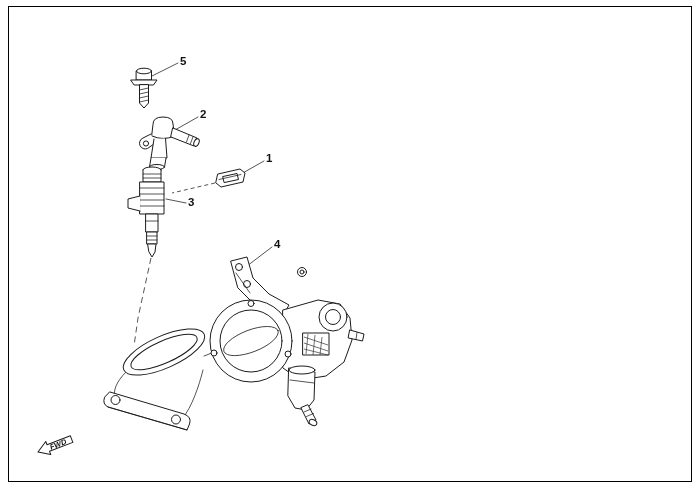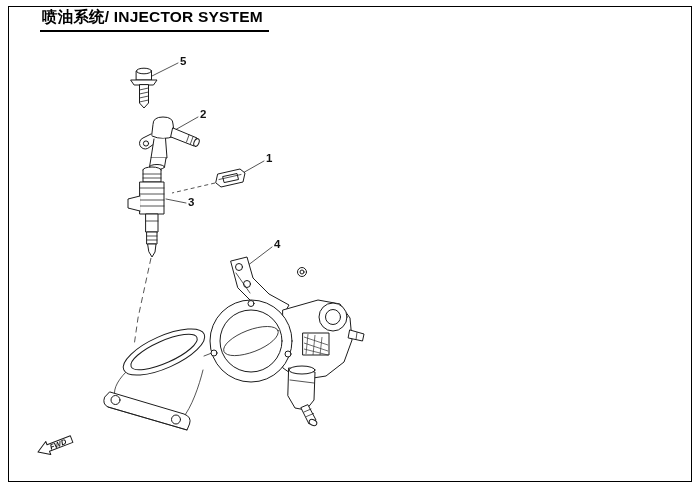--- a/index.html
+++ b/index.html
@@ -26,21 +26,20 @@
   .fwdtxt{font-family:"Liberation Sans",sans-serif;font-size:7.5px;font-style:italic;font-weight:700;fill:#111;}
   .hatch{stroke:#333;stroke-width:.7;}
 </style>
 </head>
 <body>
 
 <div class="page">
 
   <div class="frame"></div>
 
-  <div class="title">喷油系统/ INJECTOR SYSTEM</div>
 
   <svg class="diagram" width="700" height="488" viewBox="0 0 700 488">
 
     <g>
       <line class="thin" x1="178" y1="63" x2="150" y2="77"></line>
       <line class="thin" x1="198" y1="117" x2="175" y2="130"></line>
       <line class="thin" x1="264" y1="161" x2="241" y2="174"></line>
       <line class="thin" x1="186" y1="203" x2="166" y2="199"></line>
       <line class="thin" x1="272" y1="247" x2="247" y2="266"></line>
     </g>

